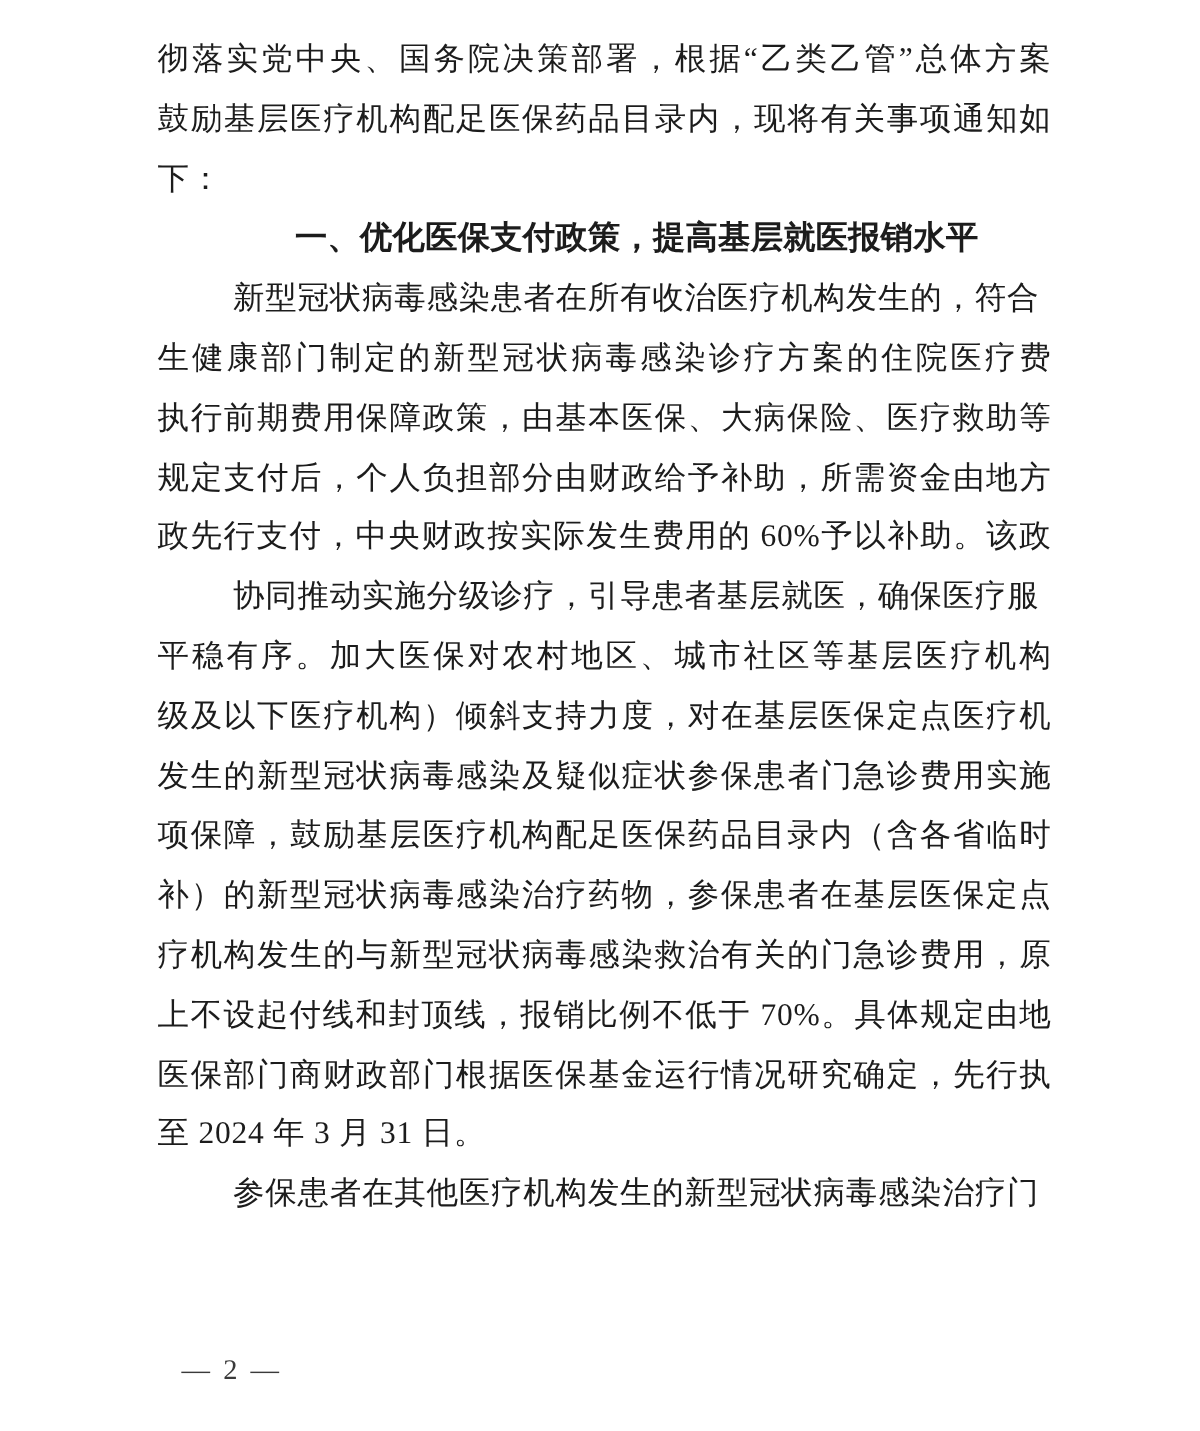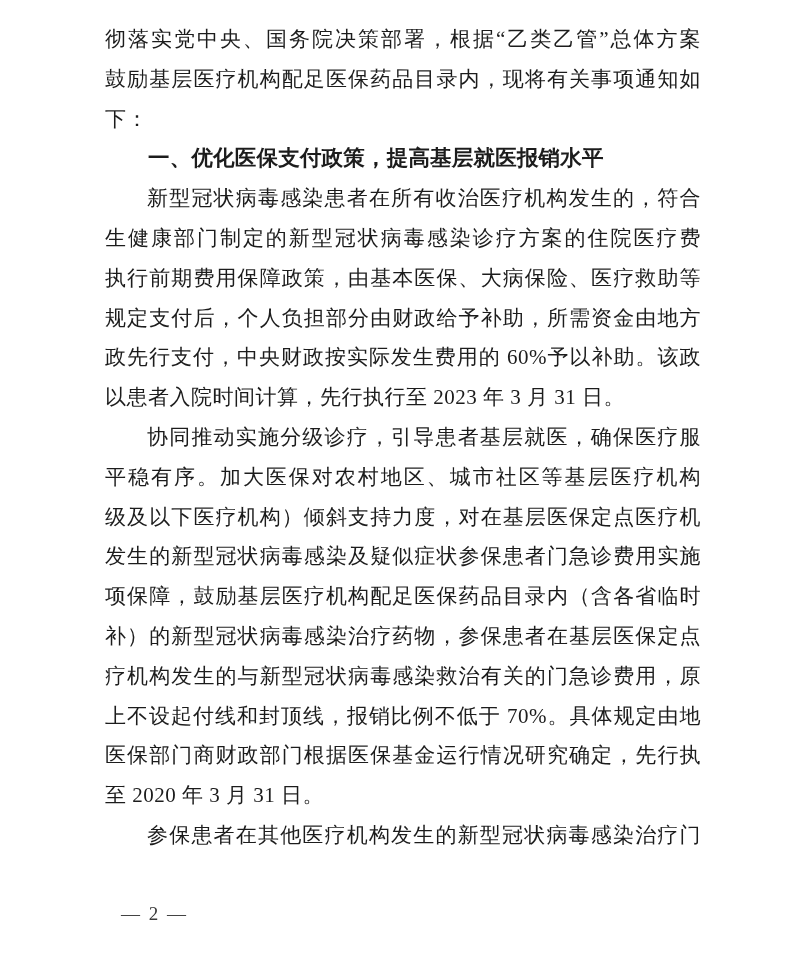--- a/index.html
+++ b/index.html
@@ -39,20 +39,21 @@
   .line.fill {
     text-align: justify;
     text-align-last: justify;
     text-justify: inter-character;
     white-space: normal;
     overflow: hidden;
   }
 
   .line.indent {
     text-indent: 2em;
+    text-align: center;
   }
 
   .line.heading {
     font-family: "Liberation Sans", "DejaVu Sans", sans-serif;
     font-weight: 700;
     font-size: 21.5px;
     letter-spacing: 0.2px;
   }
 
   .page-footer {
@@ -72,27 +73,26 @@
   <div class="doc-body">
       <div class="line fill">彻落实党中央、国务院决策部署，根据“乙类乙管”总体方案</div>
       <div class="line fill">鼓励基层医疗机构配足医保药品目录内，现将有关事项通知如</div>
       <div class="line">下：</div>
       <div class="line indent heading">一、优化医保支付政策，提高基层就医报销水平</div>
       <div class="line fill indent">新型冠状病毒感染患者在所有收治医疗机构发生的，符合卫</div>
       <div class="line fill">生健康部门制定的新型冠状病毒感染诊疗方案的住院医疗费用，</div>
       <div class="line fill">执行前期费用保障政策，由基本医保、大病保险、医疗救助等按</div>
       <div class="line fill">规定支付后，个人负担部分由财政给予补助，所需资金由地方财</div>
       <div class="line fill">政先行支付，中央财政按实际发生费用的 60%予以补助。该政策</div>
-      <div class="line">以患者入院时间计算，先行执行至 2023 年 3 月 31 日。</div>
       <div class="line fill indent">协同推动实施分级诊疗，引导患者基层就医，确保医疗服务</div>
       <div class="line fill">平稳有序。加大医保对农村地区、城市社区等基层医疗机构（二</div>
       <div class="line fill">级及以下医疗机构）倾斜支持力度，对在基层医保定点医疗机构</div>
       <div class="line fill">发生的新型冠状病毒感染及疑似症状参保患者门急诊费用实施专</div>
       <div class="line fill">项保障，鼓励基层医疗机构配足医保药品目录内（含各省临时增</div>
       <div class="line fill">补）的新型冠状病毒感染治疗药物，参保患者在基层医保定点医</div>
       <div class="line fill">疗机构发生的与新型冠状病毒感染救治有关的门急诊费用，原则</div>
       <div class="line fill">上不设起付线和封顶线，报销比例不低于 70%。具体规定由地方</div>
       <div class="line fill">医保部门商财政部门根据医保基金运行情况研究确定，先行执行</div>
-      <div class="line">至 2020 年 3 月 31 日。</div>
+      <div class="line">至 2024 年 3 月 31 日。</div>
       <div class="line fill indent">参保患者在其他医疗机构发生的新型冠状病毒感染治疗门急</div>
     </div>
   <div class="page-footer">—  2  —</div>
 </div>
 
 </body></html>

